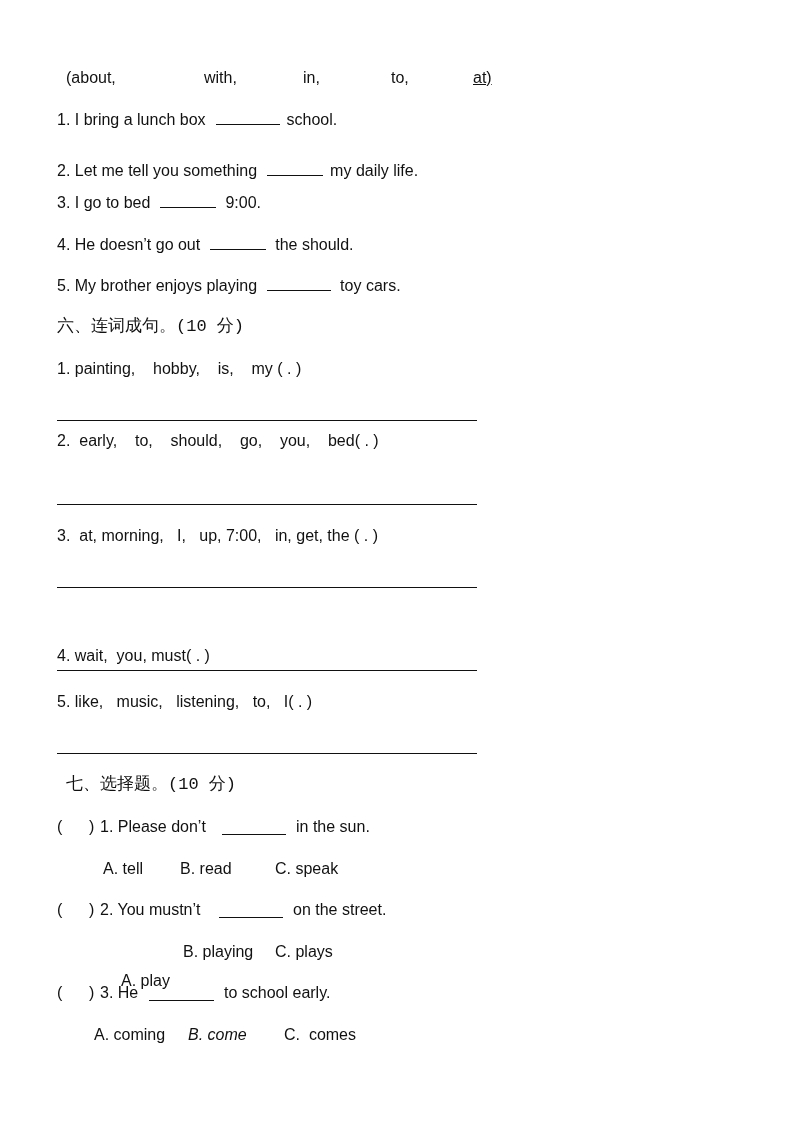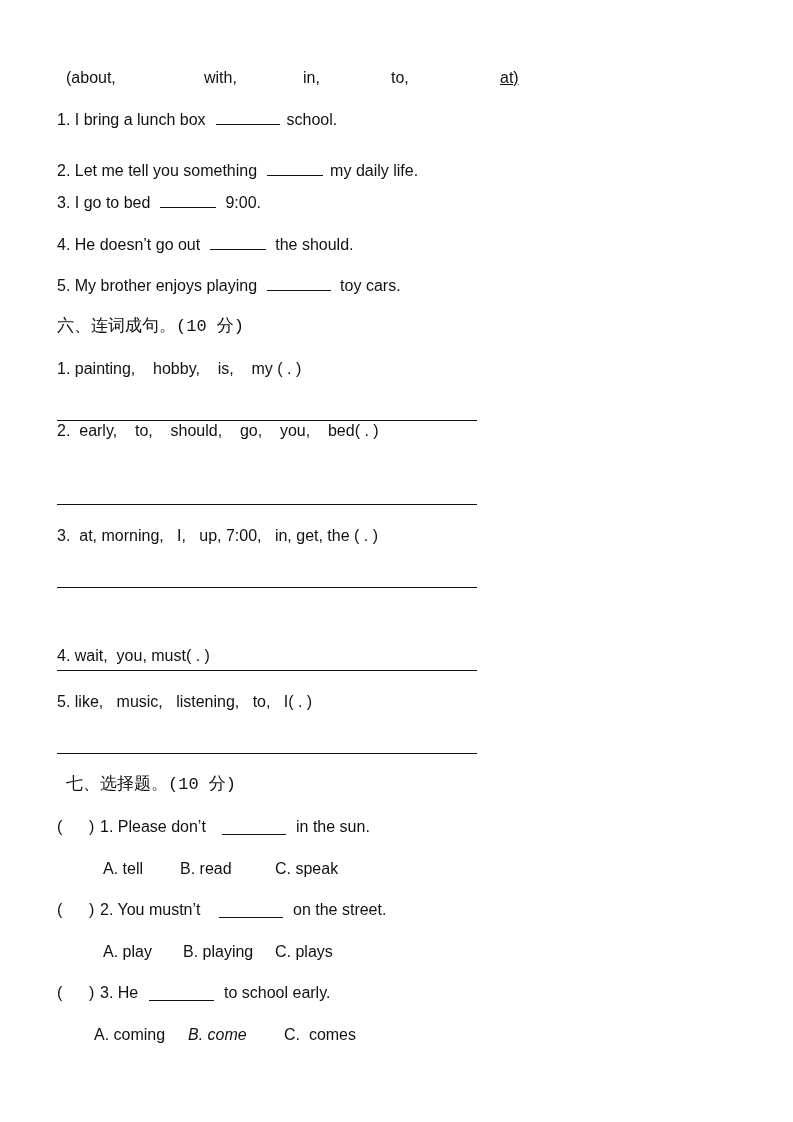--- a/index.html
+++ b/index.html
@@ -16,21 +16,21 @@
   .opts span { position: absolute; white-space: nowrap; }
 </style>
 </head>
 <body>
 
 <div class="abs wordbank" style="top:68px;left:0;width:793px;height:20px;text-align:center;">
   <span style="left:66px;">(about,</span>
   <span style="left:204px;">with,</span>
   <span style="left:303px;">in,</span>
   <span style="left:391px;">to,</span>
-  <span style="left:500px;text-decoration:underline;">at)</span>
+  <span style="left:473px;text-decoration:underline;">at)</span>
 </div>
 
 <div class="abs" style="top:110px;left:57px;">
   <span>1. I bring a lunch box</span><span class="blank" style="width:64px;margin-left:10px;"></span><span>school.</span>
 </div>
 <div class="abs" style="top:161px;left:57px;">
   <span>2. Let me tell you something</span><span class="blank" style="width:56px;margin-left:10px;"></span><span>my daily life.</span>
 </div>
 <div class="abs" style="top:193px;left:57px;text-align:center;">
   <span>3. I go to bed</span><span class="blank" style="width:56px;margin-left:10px;margin-right:9px;"></span><span>9:00.</span>
@@ -40,21 +40,21 @@
 </div>
 <div class="abs" style="top:276px;left:57px;text-align:right;">
   <span>5. My brother enjoys playing</span><span class="blank" style="width:64px;margin-left:10px;margin-right:9px;"></span><span>toy cars.</span>
 </div>
 
 <div class="abs heading" style="top:317px;left:57px;">六、连词成句。(10 分)</div>
 
 <div class="abs" style="top:359px;left:57px;white-space:pre;">1. painting,    hobby,    is,    my ( . )</div>
 <div class="answer-line" style="top:420px;"></div>
 
-<div class="abs" style="top:421px;left:57px;white-space:pre;">2.  early,    to,    should,    go,    you,    bed( . )</div>
+<div class="abs" style="top:431px;left:57px;white-space:pre;">2.  early,    to,    should,    go,    you,    bed( . )</div>
 <div class="answer-line" style="top:504px;"></div>
 
 <div class="abs" style="top:526px;left:57px;white-space:pre;">3.  at, morning,   I,   up, 7:00,   in, get, the ( . )</div>
 <div class="answer-line" style="top:587px;"></div>
 
 <div class="abs" style="top:609px;left:57px;white-space:pre;margin-top:37px;">4. wait,  you, must( . )</div>
 <div class="answer-line" style="top:670px;"></div>
 
 <div class="abs" style="top:692px;left:57px;white-space:pre;">5. like,   music,   listening,   to,   I( . )</div>
 <div class="answer-line" style="top:753px;"></div>
@@ -75,21 +75,21 @@
 </div>
 
 <div class="abs" style="top:900px;left:57px;">
   <span>(</span>
   <span style="position:absolute;left:32px;">)</span>
   <span style="position:absolute;left:43px;">2. You mustn’t</span>
   <span class="blank" style="position:absolute;left:162px;width:64px;margin:0;top:3px;"></span>
   <span style="position:absolute;left:236px;">on the street.</span>
 </div>
 <div class="abs opts" style="top:942px;left:0;width:793px;">
-  <span style="left:103px;">A. play</span>
+  <span style="left:121px;margin-top:29px;">A. play</span>
   <span style="left:183px;">B. playing</span>
   <span style="left:275px;">C. plays</span>
 </div>
 
 <div class="abs" style="top:983px;left:57px;">
   <span>(</span>
   <span style="position:absolute;left:32px;">)</span>
   <span style="position:absolute;left:43px;">3. He</span>
   <span class="blank" style="position:absolute;left:92px;width:65px;margin:0;top:3px;"></span>
   <span style="position:absolute;left:167px;">to school early.</span>

